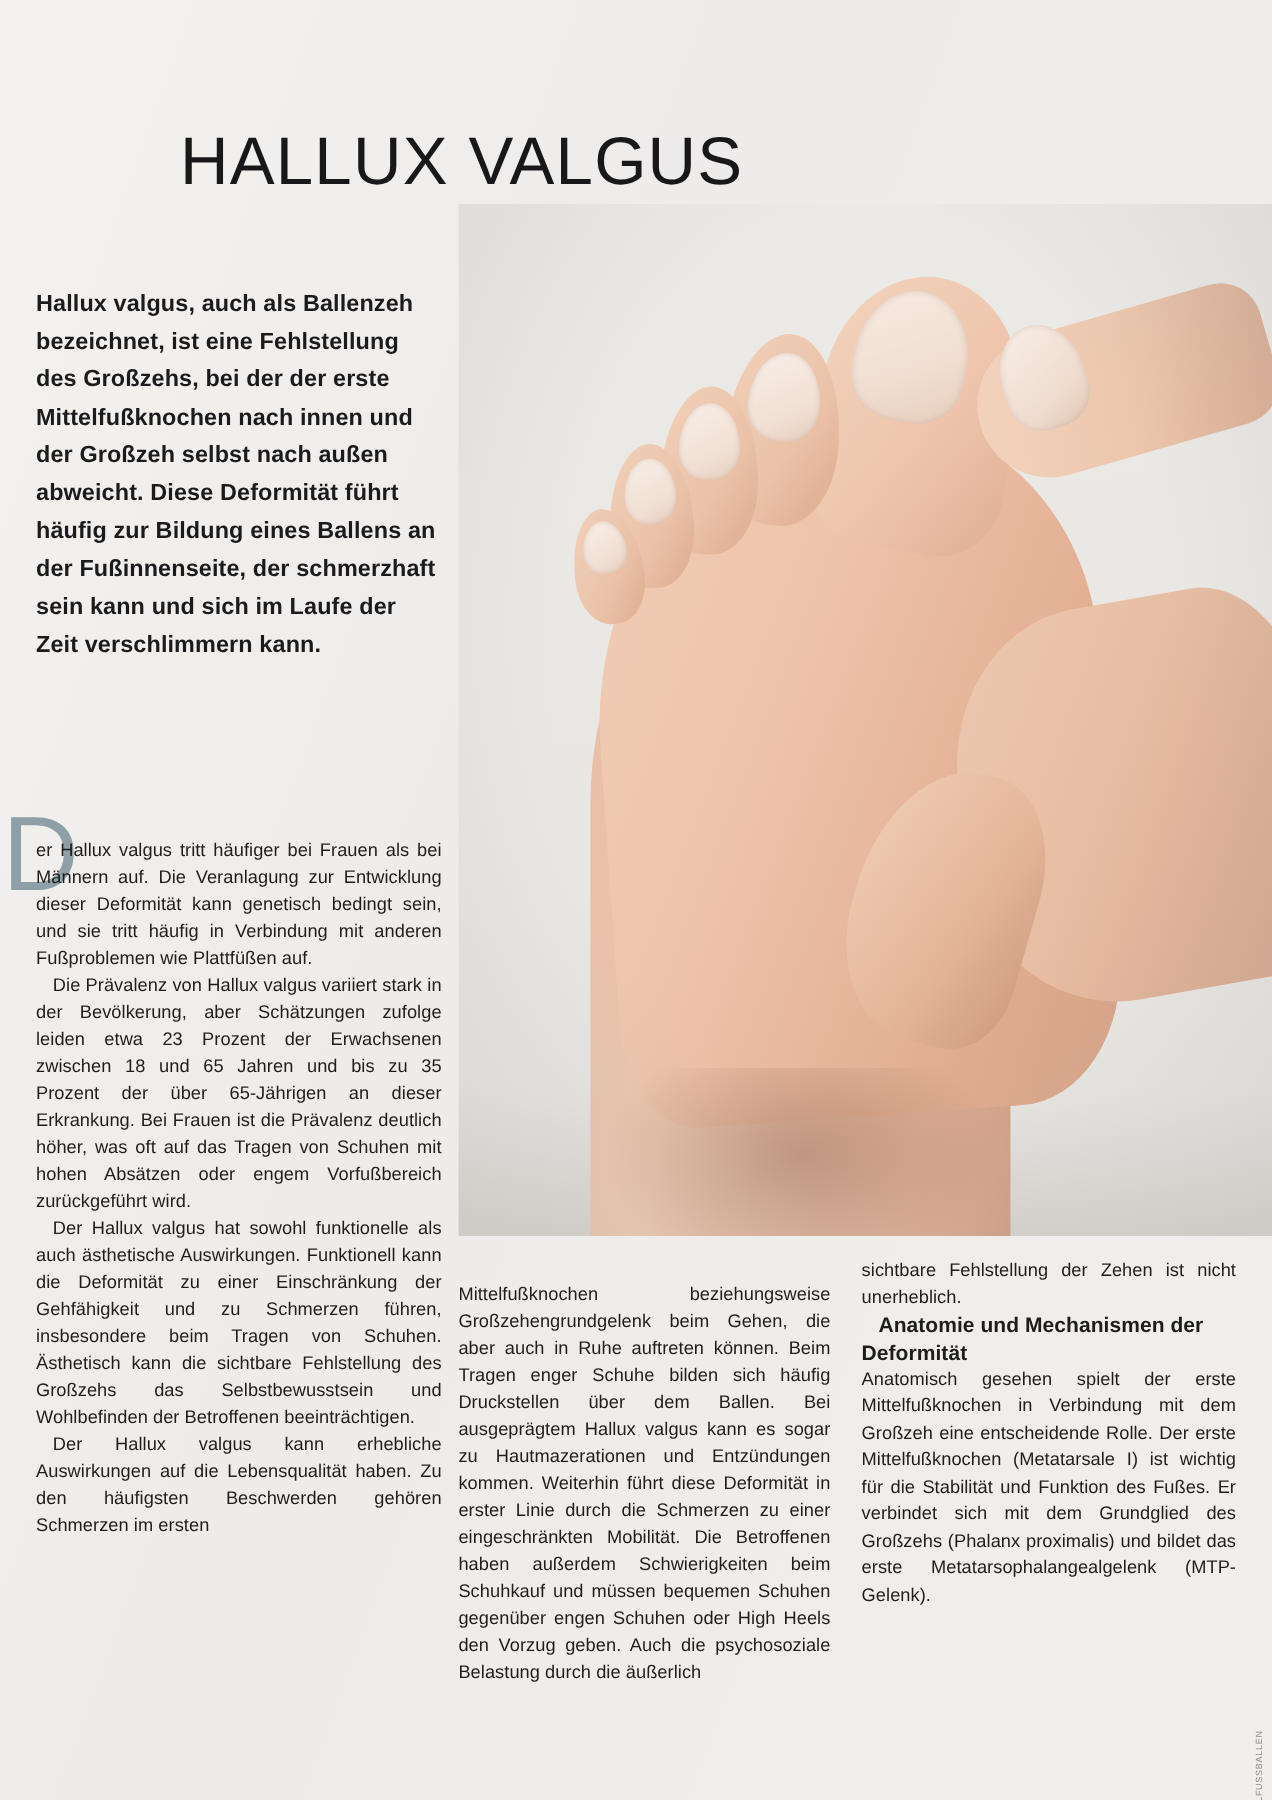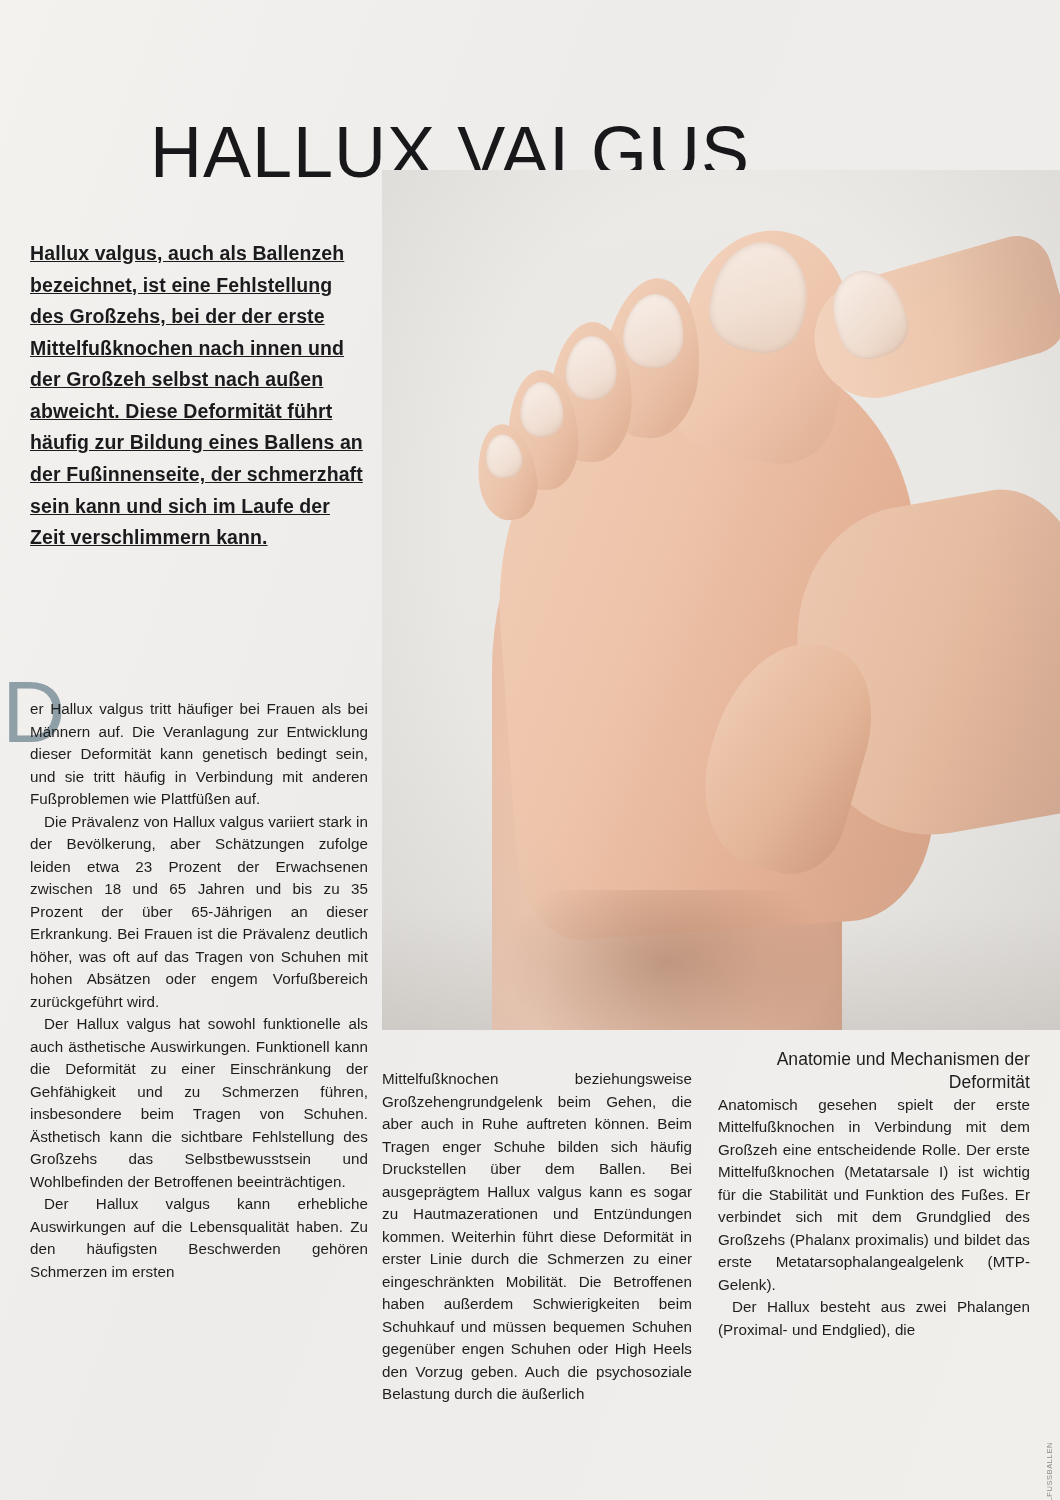--- a/index.html
+++ b/index.html
@@ -21,41 +21,40 @@
     height: 1500px;
     background: linear-gradient(110deg, #f4f2ef 0%, #eeecea 40%, #f1efec 100%);
   }
 
   
   .title {
     position: absolute;
     left: 150px;
     top: 68px;
     width: 830px;
-    font-size: 72px;
+    font-size: 56px;
     line-height: 1;
     letter-spacing: 1px;
     font-weight: 400;
     color: #18181a;
     font-family: "Liberation Sans", sans-serif;
     white-space: nowrap;
   }
 
   
   .lead {
     position: absolute;
     left: 30px;
     top: 238px;
     width: 340px;
     font-size: 19.5px;
     line-height: 1.62;
     font-weight: 700;
     color: #1b1b1d;
     letter-spacing: 0.1px;
-    text-decoration: underline;
   }
 
   
   .photo {
     position: absolute;
     left: 382px;
     top: 170px;
     width: 678px;
     height: 860px;
     overflow: hidden;
@@ -200,25 +199,25 @@
     font-size: 88px;
     line-height: 0.82;
     color: #8f9fa8;
     font-weight: 400;
     font-family: "Liberation Sans", sans-serif;
   }
   .col-1 .indent-first { text-indent: 40px; }
 
   .subhead {
     font-size: 17.5px;
-    font-weight: 400;
+    font-weight: 700;
     line-height: 1.3;
     margin: 14px 0 4px 0;
     text-indent: 0;
-    text-align: right;
+    text-align: left;
   }
 
   .credit {
     position: absolute;
     right: 6px;
     bottom: 58px;
     font-size: 7.5px;
     letter-spacing: 0.6px;
     color: #8a8a88;
     transform: rotate(-90deg);
@@ -268,20 +267,20 @@
     <p>Die Prävalenz von Hallux valgus variiert stark in der Bevölkerung, aber Schätzungen zufolge leiden etwa 23 Prozent der Erwachsenen zwischen 18 und 65 Jahren und bis zu 35 Prozent der über 65-Jährigen an dieser Erkrankung. Bei Frauen ist die Prävalenz deutlich höher, was oft auf das Tragen von Schuhen mit hohen Absätzen oder engem Vorfußbereich zurückgeführt wird.</p>
     <p>Der Hallux valgus hat sowohl funktionelle als auch ästhetische Auswirkungen. Funktionell kann die Deformität zu einer Einschränkung der Gehfähigkeit und zu Schmerzen führen, insbesondere beim Tragen von Schuhen. Ästhetisch kann die sichtbare Fehlstellung des Großzehs das Selbstbewusstsein und Wohlbefinden der Betroffenen beeinträchtigen.</p>
     <p>Der Hallux valgus kann erhebliche Auswirkungen auf die Lebensqualität haben. Zu den häufigsten Beschwerden gehören Schmerzen im ersten</p>
   </div>
 
   <div class="col col-2">
     <p class="first">Mittelfußknochen beziehungsweise Großzehengrundgelenk beim Gehen, die aber auch in Ruhe auftreten können. Beim Tragen enger Schuhe bilden sich häufig Druckstellen über dem Ballen. Bei ausgeprägtem Hallux valgus kann es sogar zu Hautmazerationen und Entzündungen kommen. Weiterhin führt diese Deformität in erster Linie durch die Schmerzen zu einer eingeschränkten Mobilität. Die Betroffenen haben außerdem Schwierigkeiten beim Schuhkauf und müssen bequemen Schuhen gegenüber engen Schuhen oder High Heels den Vorzug geben. Auch die psychosoziale Belastung durch die äußerlich</p>
   </div>
 
   <div class="col col-3">
+    <p class="first">sichtbare Fehlstellung der Zehen ist nicht unerheblich.</p>
     <p class="subhead">Anatomie und Mechanismen der Deformität</p>
     <p class="first">Anatomisch gesehen spielt der erste Mittelfußknochen in Verbindung mit dem Großzeh eine entscheidende Rolle. Der erste Mittelfußknochen (Metatarsale I) ist wichtig für die Stabilität und Funktion des Fußes. Er verbindet sich mit dem Grundglied des Großzehs (Phalanx proximalis) und bildet das erste Metatarsophalangealgelenk (MTP-Gelenk).</p>
-    <p>Der Hallux besteht aus zwei Phalangen (Proximal- und Endglied), die</p>
   </div>
 
   <div class="credit">ADOBE STOCK/ MITTELFUSSBALLEN</div>
 
 </div>
 
 </body></html>

